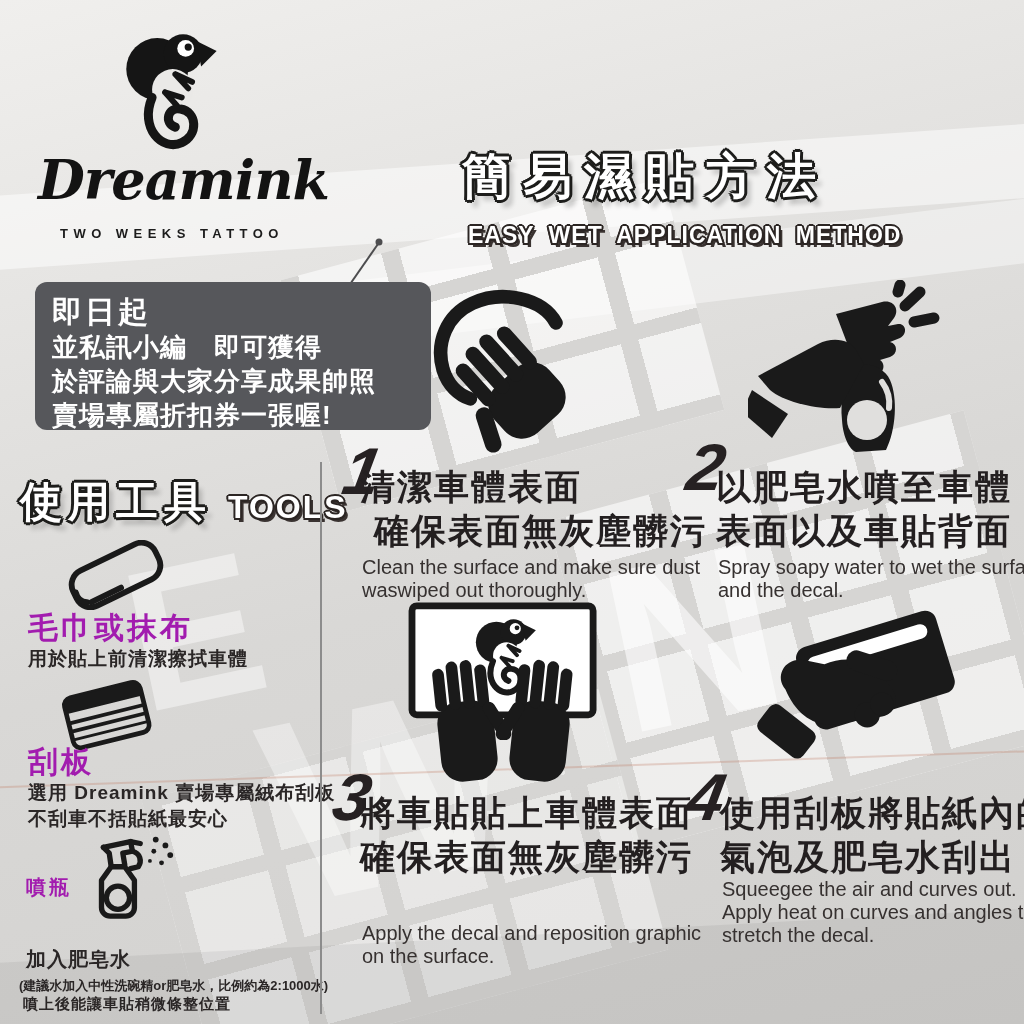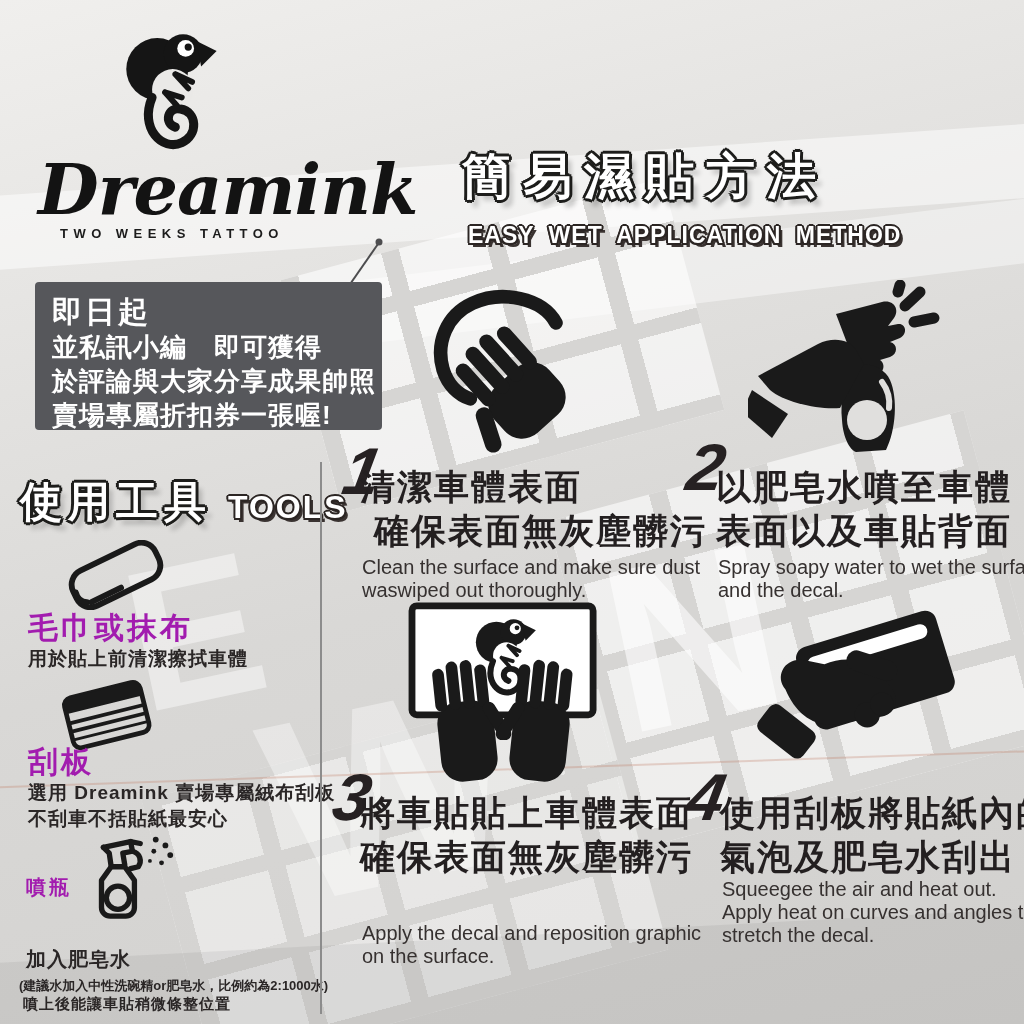--- a/index.html
+++ b/index.html
@@ -31,21 +31,21 @@
   .ltrW{left:268px;top:662px;font-size:260px;color:rgba(255,255,255,.38);}
   .wm-shade{position:absolute;left:-30px;top:935px;width:1120px;height:160px;
     transform:rotate(-3deg);background:rgba(60,60,60,.08);}
   .wm-line{position:absolute;left:-60px;top:768px;width:1160px;height:2px;
     background:rgba(190,120,95,.28);transform:rotate(-2deg);}
 
   
   .logo-svg{left:98px;top:20px;width:134px;height:142px;color:#151515;}
   .brand-name{left:38px;top:148px;width:264px;text-align:center;
     font-family:"DejaVu Serif","Liberation Serif",serif;font-style:italic;font-weight:700;
-    font-size:70px;color:#131313;letter-spacing:-1px;}
+    font-size:54px;color:#131313;letter-spacing:-1px;}
   .brand-tagline{left:38px;top:226px;width:268px;text-align:center;
     font-size:13px;font-weight:700;letter-spacing:.42em;color:#1c1c1c;}
 
   .outline-zh{
     color:#fff;font-weight:900;
     text-shadow:
       3px 0 0 #1d1d1b,-3px 0 0 #1d1d1b,0 3px 0 #1d1d1b,0 -3px 0 #1d1d1b,
       2px 2px 0 #1d1d1b,-2px -2px 0 #1d1d1b,2px -2px 0 #1d1d1b,-2px 2px 0 #1d1d1b,
       6px 7px 5px rgba(0,0,0,.22);
   }
@@ -53,22 +53,22 @@
     color:#fff;font-weight:900;
     text-shadow:
       2px 0 0 #2c2624,-2px 0 0 #2c2624,0 2px 0 #2c2624,0 -2px 0 #2c2624,
       1.5px 1.5px 0 #2c2624,-1.5px -1.5px 0 #2c2624,1.5px -1.5px 0 #2c2624,-1.5px 1.5px 0 #2c2624,
       3.5px 3.5px 0 #3a3331;
   }
   .page-title{left:462px;top:144px;font-size:49px;letter-spacing:12px;}
   .page-subtitle{left:468px;top:222px;font-size:23px;letter-spacing:1px;word-spacing:7px;}
 
   
-  .promo{left:35px;top:282px;width:347px;height:148px;background:#56575b;
-    border-radius:4px;padding:13px 17px;box-sizing:border-box;color:#fff;}
+  .promo{left:35px;top:282px;width:396px;height:148px;background:#56575b;
+    border-radius:12px;padding:13px 17px;box-sizing:border-box;color:#fff;}
   .promo-l1{font-size:30px;font-weight:800;letter-spacing:3px;line-height:1.15;}
   .promo-l{font-size:26px;font-weight:800;letter-spacing:1px;line-height:1.32;}
   .pointer-svg{left:330px;top:232px;width:70px;height:70px;}
 
   
   .tools-heading{left:20px;top:474px;display:flex;align-items:flex-end;gap:16px;}
   .tools-zh{font-size:42px;letter-spacing:6px;}
   .tools-en{font-size:32px;letter-spacing:2px;padding-bottom:4px;}
   .tool-name{font-size:30px;font-weight:700;letter-spacing:3px;color:#a21caf;}
   .tool-desc{font-size:19px;font-weight:700;letter-spacing:1px;color:#2a2626;}
@@ -267,17 +267,17 @@
       <path d="M34 92 C22 78 34 58 54 62 L74 66 C96 56 122 62 132 76 L144 92 C152 104 146 118 132 120 L84 128 C62 130 44 116 34 92 Z"></path>
       <circle cx="118" cy="118" r="13"></circle>
       <circle cx="133" cy="107" r="12"></circle>
       <rect x="96" y="56" width="54" height="21" rx="10.5" transform="rotate(18 120 66)"></rect>
       <rect x="6" y="118" width="58" height="34" rx="8" transform="rotate(38 35 135)"></rect>
     </g>
   </svg>
   <div class="abs step-num" style="left:688px;top:764px">4</div>
   <div class="abs step-zh nowrap" style="left:720px;top:790px">使用刮板將貼紙內的</div>
   <div class="abs step-zh nowrap" style="left:720px;top:834px">氣泡及肥皂水刮出</div>
-  <div class="abs step-en nowrap" style="left:722px;top:878px">Squeegee the air and heat out.</div>
+  <div class="abs step-en nowrap" style="left:722px;top:878px">Squeegee the air and curves out.</div>
   <div class="abs step-en nowrap" style="left:722px;top:901px">Apply heat on curves and angles to</div>
   <div class="abs step-en nowrap" style="left:722px;top:924px">stretch the decal.</div>
 
 </div>
 
 </body></html>

